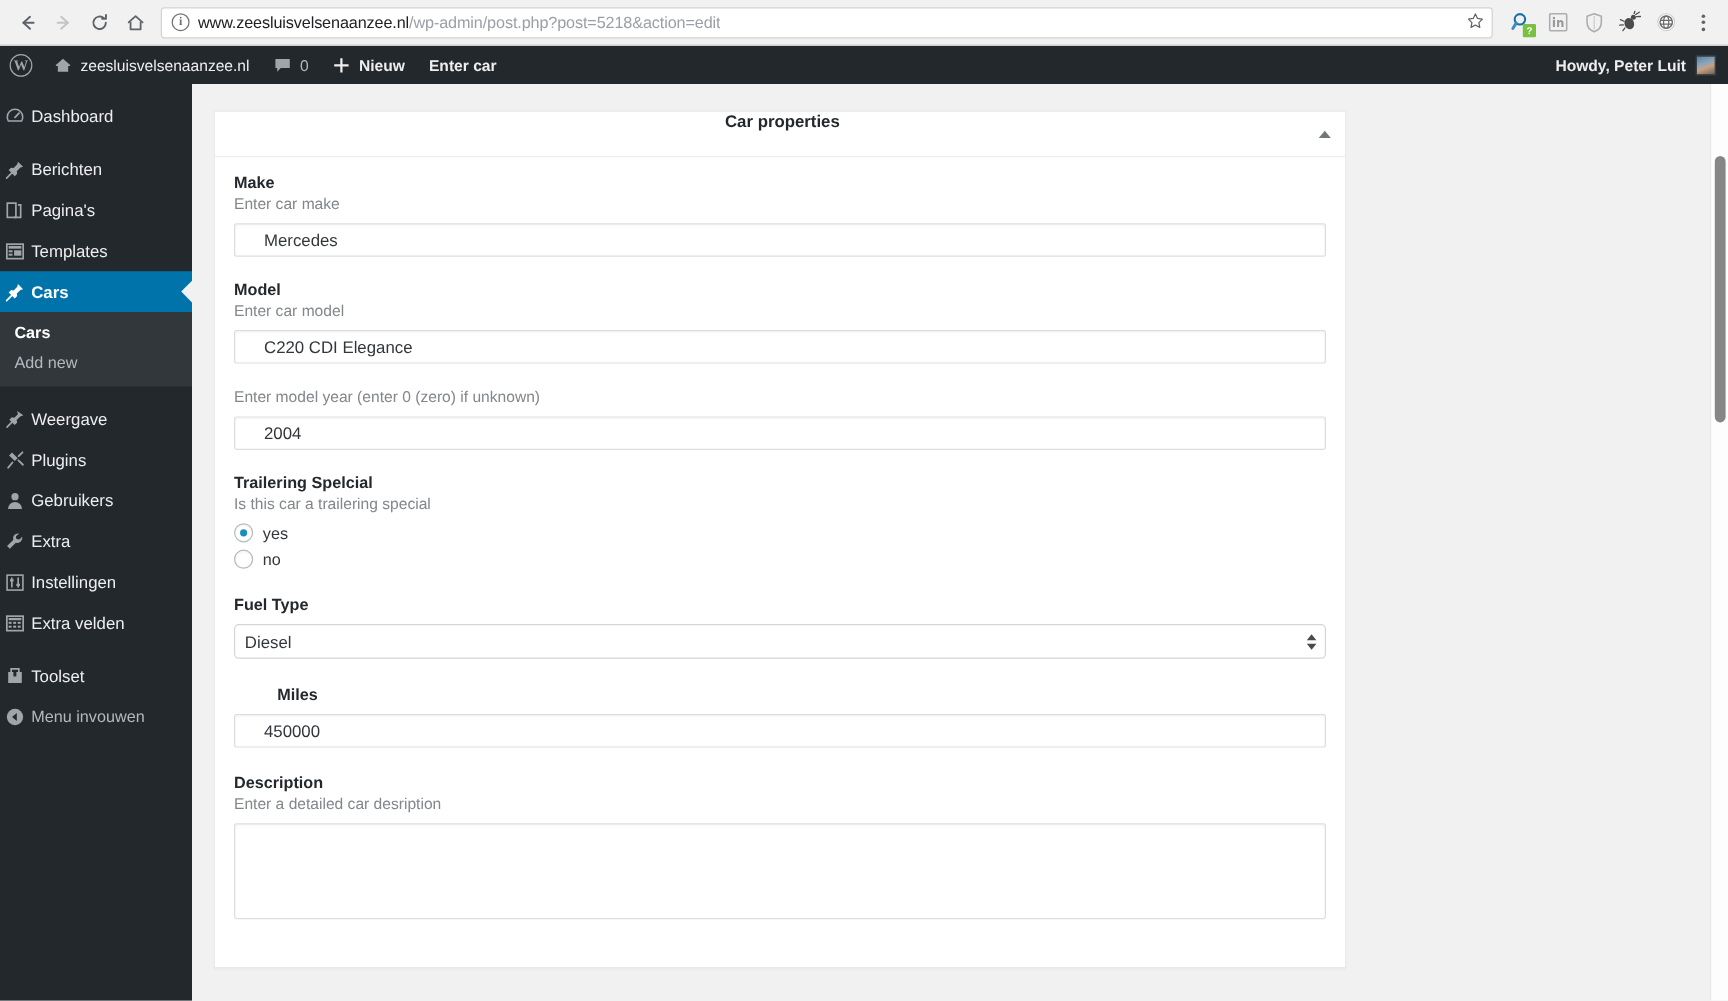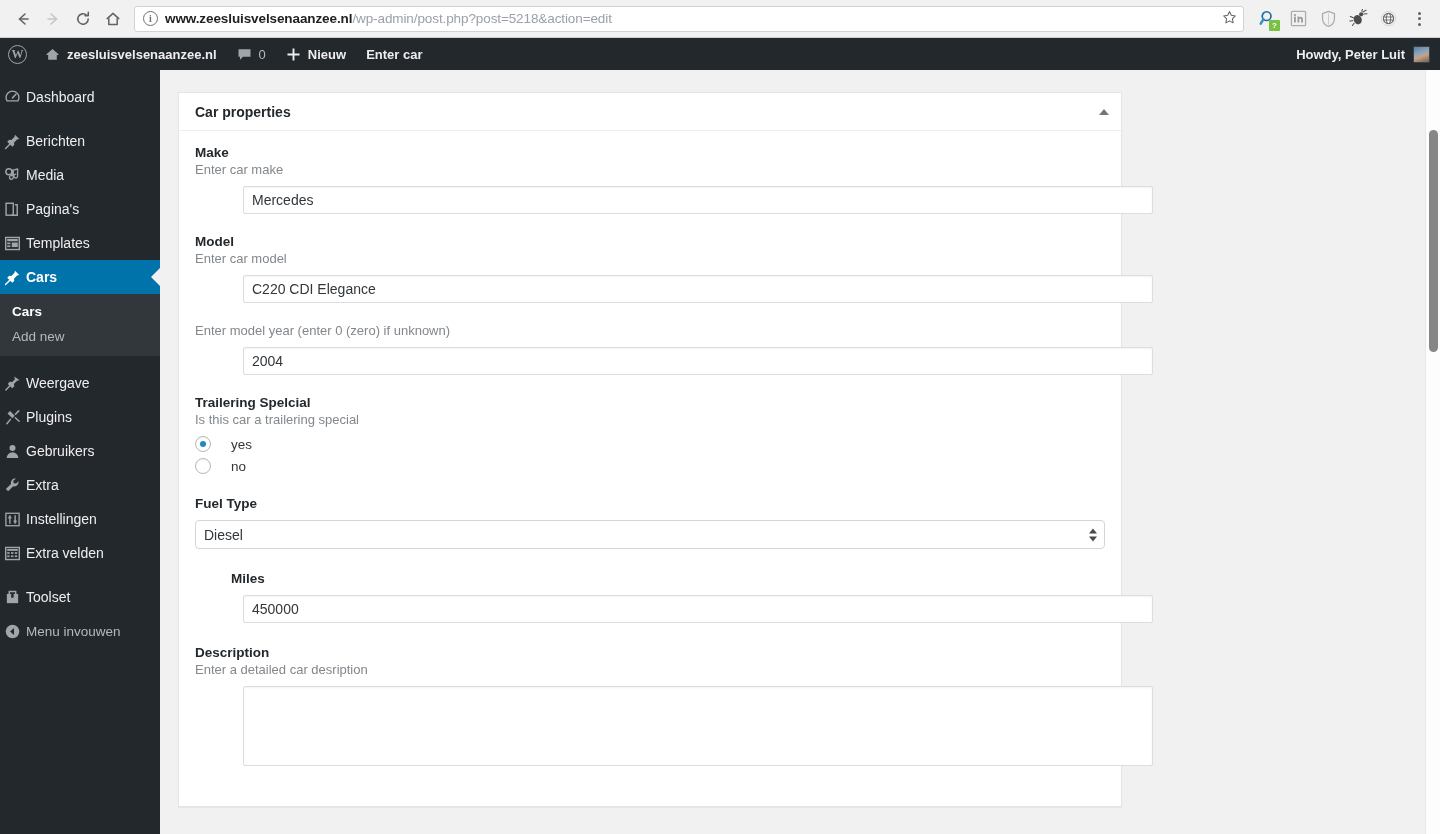--- a/index.html
+++ b/index.html
@@ -58,21 +58,21 @@
     flex: none;
     line-height: 1;
   }
   .url-text {
     font-size: 13.5px;
     color: #9aa0a6;
     white-space: nowrap;
     overflow: hidden;
     letter-spacing: -0.1px;
   }
-  .url-host { color: #202124; font-weight: 700; }
+  .url-host { color: #202124; font-weight: 400; }
   .star-btn {
     margin-left: auto;
     padding-left: 8px;
     color: #5f6368;
     font-size: 15px;
     flex: none;
     line-height: 1;
   }
   .ext-icons {
     display: flex;
@@ -227,20 +227,21 @@
     background: #fff;
     border: 1px solid #e5e5e5;
     box-shadow: 0 1px 1px rgba(0,0,0,.04);
   }
   .metabox-head {
     height: 38px;
     display: flex;
     align-items: center;
     padding: 0 12px 0 16px;
     border-bottom: 1px solid #eeeeee;
+    flex-direction: column;
   }
   .metabox-title {
     font-size: 14px;
     font-weight: bold;
     color: #23282d;
   }
   .toggle-tri {
     margin-left: auto;
     width: 0; height: 0;
     border-style: solid;
@@ -262,26 +263,25 @@
     color: #82878c;
     margin-bottom: 9px;
   }
   .txt-input {
     display: block;
     width: 910px;
     height: 28px;
     border: 1px solid #ddd;
     border-radius: 2px;
     background: #fff;
-    padding: 0 8px;
+    padding: 0 24px;
     font-size: 14px;
     color: #32373c;
     font-family: "Liberation Sans", sans-serif;
     box-shadow: inset 0 1px 2px rgba(0,0,0,.05);
-    margin-left: 48px;
   }
   .select-wrap {
     position: relative;
     width: 910px;
     height: 29px;
   }
   .sel-input {
     width: 910px; height: 29px;
     border: 1px solid #d5d5d5;
     border-radius: 4px;
@@ -307,21 +307,21 @@
   .sel-steppers .dn {
     width: 0; height: 0;
     border-style: solid;
     border-width: 5px 4px 0 4px;
     border-color: #4a4a4a transparent transparent transparent;
   }
 
   .radio-row {
     display: flex;
     align-items: center;
-    gap: 20px;
+    gap: 8px;
     margin-bottom: 6px;
   }
   .radio {
     width: 16px; height: 16px;
     border: 1px solid #b4b9be;
     border-radius: 50%;
     background: #fff;
     flex: none;
     display: flex; align-items: center; justify-content: center;
     box-shadow: inset 0 1px 2px rgba(0,0,0,.06);
@@ -439,21 +439,21 @@
 </div>
 
 <div class="adminbar">
   <div class="ab-item logo">
     <span class="wp-logo-circle">W</span>
   </div>
   <div class="ab-item">
     <svg width="15" height="15" viewBox="0 0 16 16">
         <path d="M1.6 7.6 L8 2 L14.4 7.6 V8.6 H12.6 V13.6 H3.4 V8.6 H1.6 Z" fill="#a0a5aa"></path>
       </svg>
-    <span style="font-weight:700;">zeesluisvelsenaanzee.nl</span>
+    <span style="font-weight:400;">zeesluisvelsenaanzee.nl</span>
   </div>
   <div class="ab-item">
     <svg width="15" height="15" viewBox="0 0 16 16">
         <path d="M1.6 2.4 H14.4 V10.4 H6.4 L3.2 13.6 V10.4 H1.6 Z" fill="#a0a5aa"></path>
       </svg>
     <span class="ab-count">0</span>
   </div>
   <div class="ab-item">
     <svg width="15" height="15" viewBox="0 0 16 16">
         <path d="M7 1.6 H9 V7 H14.4 V9 H9 V14.4 H7 V9 H1.6 V7 H7 Z" fill="#eeeeee"></path>
@@ -490,29 +490,20 @@
     <div class="menu-item">
       <span class="mi-icon">
         <svg width="17" height="17" viewBox="0 0 18 18">
             <path d="M11.6 1.8 L16.2 6.4 L13.8 7 L10.6 10.2 L10.9 12.4 L8.8 14.6 L3.4 9.2 L5.6 7.1 L7.8 7.4 L11 4.2 Z" fill="currentColor"></path>
             <path d="M6.2 11.8 L1.6 16.4" stroke="currentColor" stroke-width="1.5" stroke-linecap="round"></path>
           </svg>
       </span>
       <span>Berichten</span>
     </div>
 
-    <div class="menu-item">
-      <span class="mi-icon">
-        <svg width="17" height="17" viewBox="0 0 18 18">
-            <circle cx="5.2" cy="5" r="3.2" fill="none" stroke="currentColor" stroke-width="1.5"></circle>
-            <path d="M9.8 2.4 V11 a2 2 0 1 1 -1.4 -1.9 V3.8 L14.4 2 V9.6 a2 2 0 1 1 -1.4 -1.9" fill="none" stroke="currentColor" stroke-width="1.4" stroke-linejoin="round"></path>
-          </svg>
-      </span>
-      <span>Media</span>
-    </div>
 
     <div class="menu-item">
       <span class="mi-icon">
         <svg width="17" height="17" viewBox="0 0 18 18">
             <rect x="2.2" y="2.4" width="7.6" height="12.6" fill="none" stroke="currentColor" stroke-width="1.5"></rect>
             <path d="M11.6 4 h2.4 v11 h-6" fill="none" stroke="currentColor" stroke-width="1.5"></path>
           </svg>
       </span>
       <span>Pagina's</span>
     </div>

